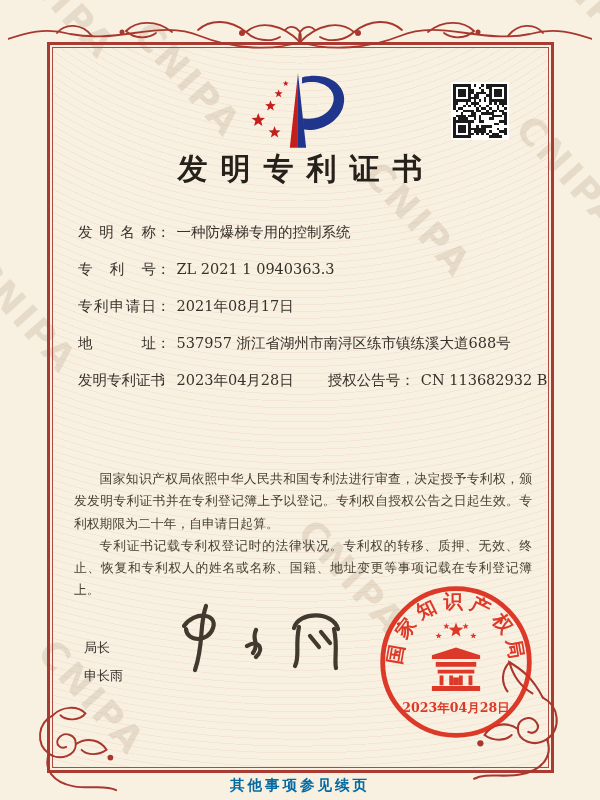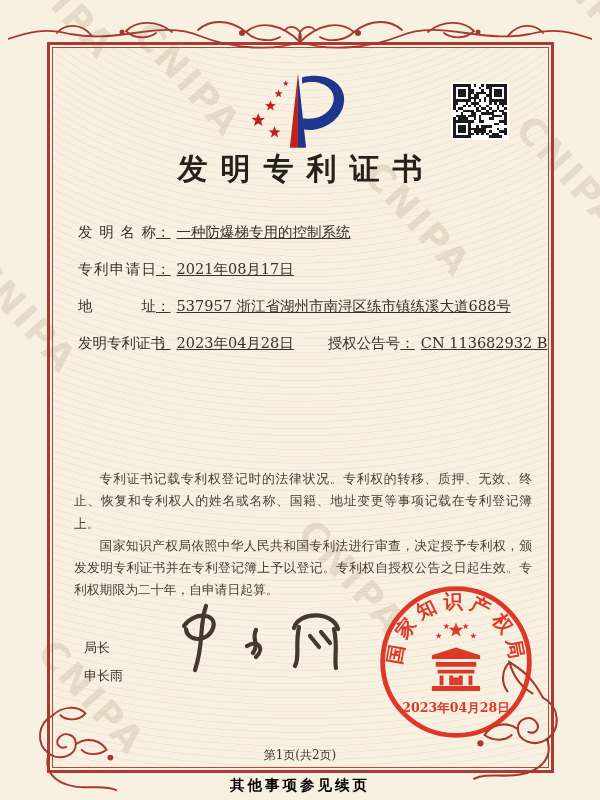--- a/index.html
+++ b/index.html
@@ -36,39 +36,39 @@
   
   .content{position:absolute;inset:0;z-index:4;}
   .cert-no{position:absolute;left:78px;top:79px;font-size:13.5px;letter-spacing:1.5px;}
   .logo{position:absolute;left:244px;top:70px;}
   .qr{position:absolute;left:451px;top:82px;width:58px;height:58px;background:#fff;padding:2px;box-sizing:border-box;}
   .title{
     position:absolute;left:0;right:0;top:149px;text-align:center;
     font-size:30px;font-weight:bold;letter-spacing:13px;color:#26211b;text-indent:13px;
   }
   .fields{position:absolute;left:78px;top:221px;right:60px;font-size:14.5px;}
-  .field-row{margin-bottom:15px;line-height:22px;white-space:nowrap;text-decoration:underline;}
+  .field-row{margin-bottom:15px;line-height:22px;white-space:nowrap;}
   .f-label{
     display:inline-block;width:78px;text-align:justify;text-align-last:justify;
     vertical-align:top;
   }
   .f-colon{margin-right:6px;}
   .f-extra{margin-left:34px;}
   .text-block{
     position:absolute;left:74px;right:68px;top:468px;
     font-size:12.8px;line-height:1.74;text-align:justify;color:#463e32;
   }
   .text-block p{margin:0;text-indent:2em;}
   .officer{position:absolute;left:84px;top:634px;font-size:13px;line-height:28px;}
   .sig{position:absolute;left:168px;top:596px;}
   .seal{position:absolute;left:374px;top:580px;opacity:.93;}
   .footer-page{position:absolute;left:0;right:0;top:747px;text-align:center;font-size:12px;color:#3c362e;}
   .continuation{
     position:absolute;left:0;right:0;top:776px;text-align:center;
-    font-size:14.5px;font-weight:bold;letter-spacing:3px;color:#000000;z-index:5;
+    font-size:14.5px;font-weight:bold;letter-spacing:3px;color:#0369a1;z-index:5;
   }
 </style>
 </head>
 <body>
 
 <div class="layer" id="wmLayer" style="z-index:1;">
     <div class="wm" style="left: -8px; top: -20px;">CNIPA</div>
     <div class="wm" style="left: 118px; top: 58px;">CNIPA</div>
     <div class="wm" style="left: 348px; top: 198px;">CNIPA</div>
     <div class="wm" style="left: -46px; top: 294px;">CNIPA</div>
@@ -373,28 +373,29 @@
         <rect x="16" y="20" width="1" height="1" fill="#1b1b1b"></rect>
         <rect x="17" y="20" width="1" height="1" fill="#1b1b1b"></rect>
         <rect x="18" y="20" width="1" height="1" fill="#1b1b1b"></rect>
       </svg>
   </div>
 
   <div class="title">发明专利证书</div>
 
   <div class="fields" id="fieldList">
       <div class="field-row"><span class="f-label">发明名称</span><span class="f-colon">：</span><span class="f-value">一种防爆梯专用的控制系统</span></div>
+      <div class="field-row"><span class="f-label">专利号</span><span class="f-colon">：</span><span class="f-value">ZL 2021 1 0940363.3</span></div>
       <div class="field-row"><span class="f-label">专利申请日</span><span class="f-colon">：</span><span class="f-value">2021年08月17日</span></div>
       <div class="field-row"><span class="f-label">地址</span><span class="f-colon">：</span><span class="f-value">537957 浙江省湖州市南浔区练市镇练溪大道688号</span></div>
       <div class="field-row"><span class="f-label">发明专利证书</span><span class="f-colon">：</span><span class="f-value">2023年04月28日</span><span class="f-extra"><span class="f-label" style="width: auto; text-align: right; text-align-last: auto;">授权公告号</span><span class="f-colon">：</span><span class="f-value">CN 113682932 B</span></span></div>
     </div>
 
   <div class="text-block" id="paraBlock">
+      <p>国家知识产权局依照中华人民共和国专利法进行审查，决定授予专利权，颁发发明专利证书并在专利登记簿上予以登记。专利权自授权公告之日起生效。专利权期限为二十年，自申请日起算。</p>
       <p>专利证书记载专利权登记时的法律状况。专利权的转移、质押、无效、终止、恢复和专利权人的姓名或名称、国籍、地址变更等事项记载在专利登记簿上。</p>
-      <p>国家知识产权局依照中华人民共和国专利法进行审查，决定授予专利权，颁发发明专利证书并在专利登记簿上予以登记。专利权自授权公告之日起生效。专利权期限为二十年，自申请日起算。</p>
     </div>
 
   <div class="officer">
     <div>局长</div>
     <div>申长雨</div>
   </div>
 
   <svg class="sig" width="200" height="88" viewBox="0 0 200 88">
     <g stroke="#43392e" stroke-width="4.2" fill="none" stroke-linecap="round" stroke-linejoin="round">
       <path d="M38,10 C31,30 36,48 27,74"></path>
@@ -428,16 +429,15 @@
     <g id="sealStars" fill="#dc2c1c">
         <polygon points="85.00,44.00 86.97,49.28 92.61,49.53 88.20,53.04 89.70,58.47 85.00,55.36 80.30,58.47 81.80,53.04 77.39,49.53 83.03,49.28"></polygon>
         <polygon points="67.00,54.60 67.84,56.84 70.23,56.95 68.36,58.44 69.00,60.75 67.00,59.43 65.00,60.75 65.64,58.44 63.77,56.95 66.16,56.84"></polygon>
         <polygon points="75.00,44.60 75.84,46.84 78.23,46.95 76.36,48.44 77.00,50.75 75.00,49.43 73.00,50.75 73.64,48.44 71.77,46.95 74.16,46.84"></polygon>
         <polygon points="95.00,44.60 95.84,46.84 98.23,46.95 96.36,48.44 97.00,50.75 95.00,49.43 93.00,50.75 93.64,48.44 91.77,46.95 94.16,46.84"></polygon>
         <polygon points="103.00,54.60 103.84,56.84 106.23,56.95 104.36,58.44 105.00,60.75 103.00,59.43 101.00,60.75 101.64,58.44 99.77,56.95 102.16,56.84"></polygon>
       </g>
     <text x="85" y="137" text-anchor="middle" font-size="13" font-weight="bold" fill="#dc2c1c" font-family="'DejaVu Serif','Liberation Serif',serif" id="sealDateText">2023年04月28日</text>
   </svg>
 
-  <div class="footer-page">第1页(共2页)</div>
 </div>
 
 <div class="continuation">其他事项参见续页</div>
 
 </body></html>

